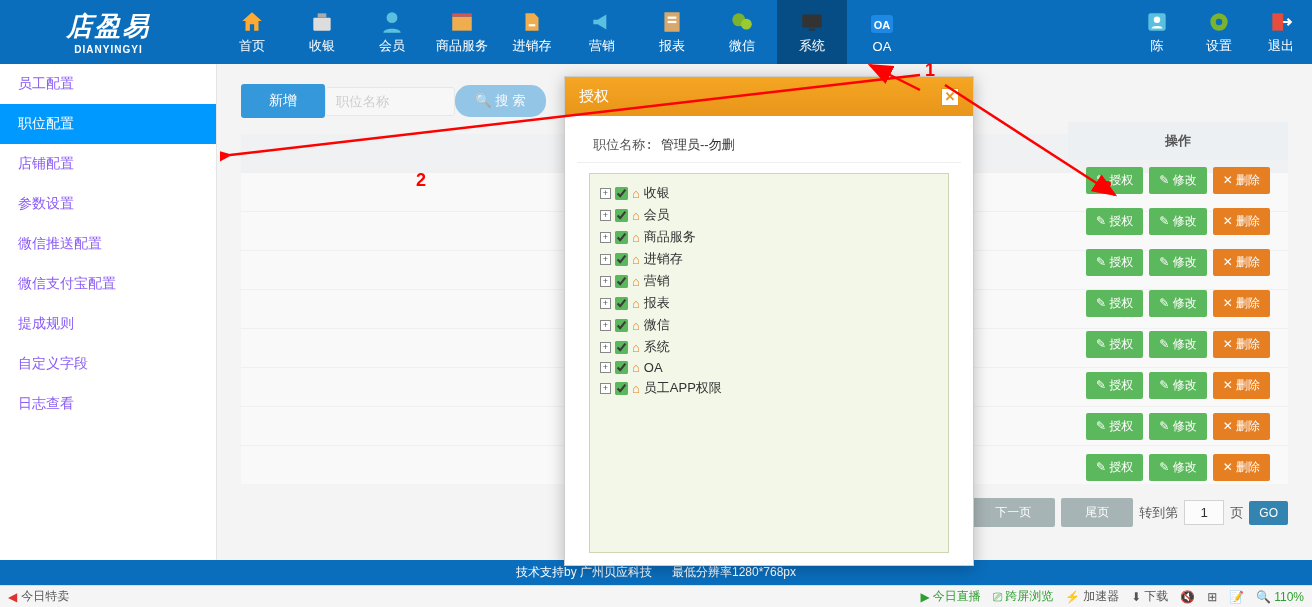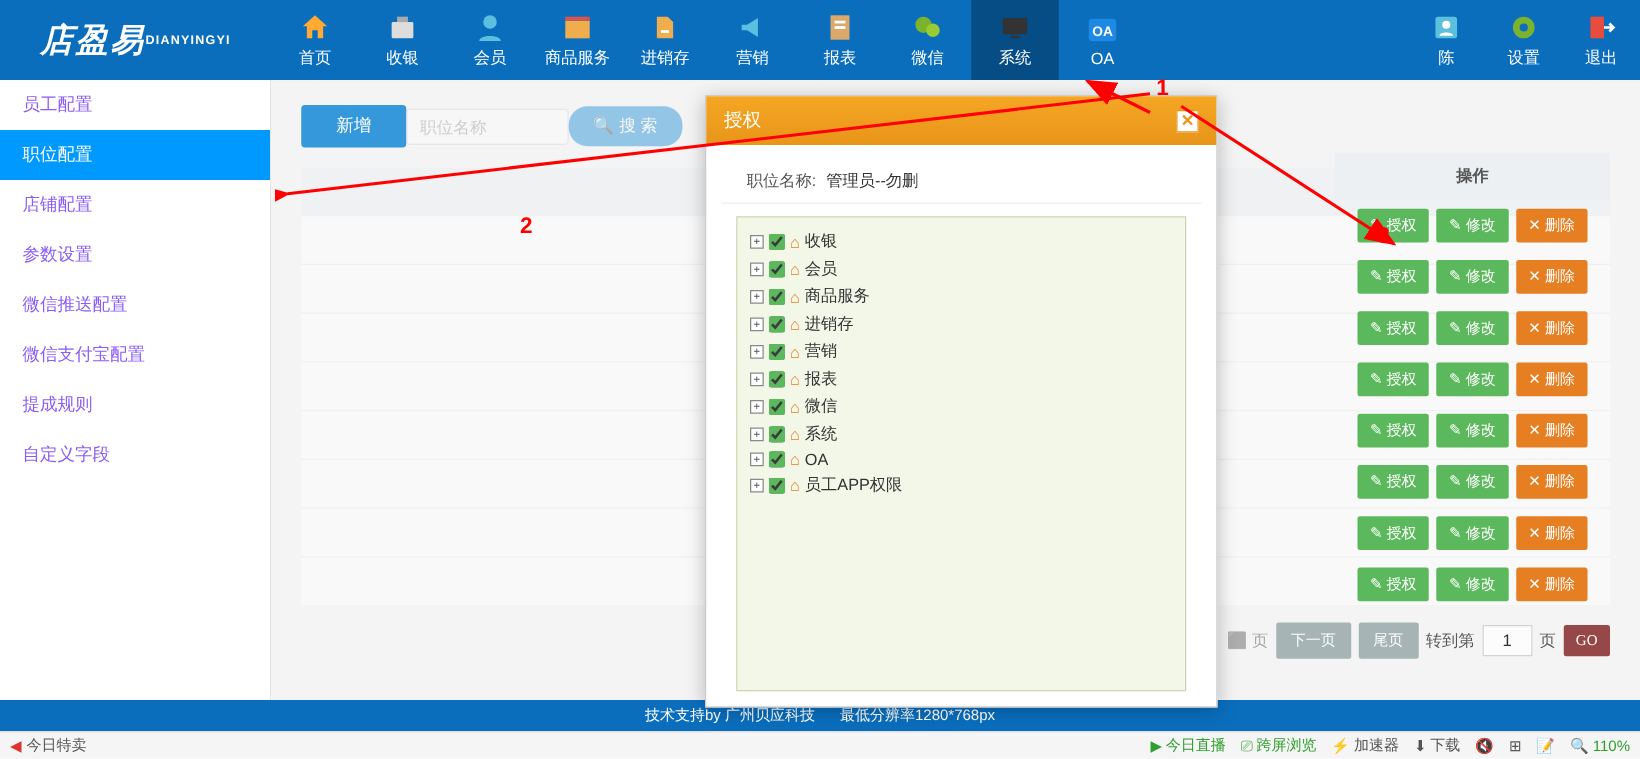--- a/index.html
+++ b/index.html
@@ -1,20 +1,20 @@
 <!DOCTYPE html>
 <html><head>
 <meta charset="utf-8">
 <style>
 * { margin: 0; padding: 0; box-sizing: border-box; }
 body { font-family: "Microsoft YaHei", Arial, sans-serif; font-size: 13px; color: #333; background: #fff; overflow: hidden; width: 1312px; height: 607px; position: relative; }
 
 
 .topnav { height: 64px; background: #0a6ebd; display: flex; align-items: stretch; color: #fff; }
-.logo { width: 217px; display: flex; flex-direction: row; align-items: center; justify-content: center; font-weight: bold; }
+.logo { width: 217px; display: flex; flex-direction: column; align-items: center; justify-content: center; font-weight: bold; }
 .logo-cn { font-size: 26px; letter-spacing: 2px; font-style: italic; font-weight: 900; }
 .logo-en { font-size: 10px; letter-spacing: 1px; }
 .nav-items { display: flex; flex: 1; }
 .nav-item { width: 70px; display: flex; flex-direction: column; align-items: center; justify-content: center; cursor: pointer; font-size: 13px; }
 .nav-item.active { background: #064d85; }
 .nav-item .icon { width: 26px; height: 26px; margin-bottom: 2px; display: flex; align-items: center; justify-content: center; }
 .nav-right { display: flex; margin-left: auto; }
 .nav-right .nav-item { width: 62px; }
 
 
@@ -30,32 +30,32 @@
 .btn-search { background: #3498db; color: #fff; border: none; padding: 7px 20px; border-radius: 15px; cursor: pointer; opacity: 0.5; }
 
 .tbl { width: 100%; background: #fff; opacity: 0.5; }
 .tbl-head { display: flex; background: #ecf0f3; font-weight: bold; color: #555; }
 .tbl-head > div, .tbl-row > div { padding: 10px; text-align: center; }
 .col-name { flex: 1; }
 .tbl-row { display: flex; border-top: 1px solid #eee; align-items: center; }
 .btn-sm { padding: 5px 10px; border: none; border-radius: 2px; color: #fff; cursor: pointer; font-size: 12px; display: inline-flex; align-items: center; gap: 3px; }
 .btn-green { background: #5cb85c; }
 .btn-orange { background: #e67e22; }
-.btn-blue { background: #7f1d1d; font-family: Liberation Serif, serif; }
+.btn-blue { background: #0369a1; }
 .btn-gray { background: #95a5a6; }
 
 .pager { display: flex; gap: 6px; align-items: center; justify-content: flex-end; margin-top: 14px; opacity: 0.8; }
-.pager .btn-gray { padding: 6px 12px; }
+.pager .btn-gray { padding: 6px 24px; }
 .pager input { width: 40px; padding: 4px; border: 1px solid #ccc; text-align: center; }
 .modal { position: absolute; left: 564px; top: 76px; width: 410px; background: #fff; box-shadow: 0 3px 15px rgba(0,0,0,0.25); border: 1px solid #ccc; }
 .modal-header { background: linear-gradient(#f5a623, #e8951a); color: #fff; padding: 10px 14px; font-size: 15px; display: flex; justify-content: space-between; align-items: center; }
 .modal-close { width: 18px; height: 18px; background: #fff; color: #e8951a; border: 1px solid #e8951a; display: flex; align-items: center; justify-content: center; cursor: pointer; font-size: 13px; font-weight: bold; }
 .modal-body { padding: 12px; }
 .form-row { display: flex; align-items: center; padding: 8px 4px; border-bottom: 1px solid #eee; margin-bottom: 10px; }
-.form-row label { width: 80px; text-align: right; color: #555; padding-right: 8px; }
+.form-row label { width: 80px; text-align: right; color: #555; padding-right: 8px; font-family: Liberation Mono, monospace; }
 .form-row .val { flex: 1; }
 .tree-box { border: 1px solid #cdd7b6; background: #f3f7e8; height: 380px; padding: 8px 10px; overflow: auto; font-size: 13px; margin: 0 12px; }
 .tree-node { display: flex; align-items: center; gap: 4px; padding: 2px 0; }
 .tree-exp { width: 11px; height: 11px; border: 1px solid #888; background: #fff; display: inline-flex; align-items: center; justify-content: center; font-size: 9px; line-height: 1; cursor: pointer; color: #555; }
 .tree-chk { width: 13px; height: 13px; accent-color: #5cb85c; }
 .tree-hut { color: #e67e22; font-size: 13px; }
 
 
 .footer-blue { height: 25px; background: #0a6ebd; color: #fff; font-size: 12px; display: flex; align-items: center; justify-content: center; gap: 20px; }
 .status-bar { height: 22px; background: #f5f5f5; border-top: 1px solid #ddd; font-size: 12px; display: flex; align-items: center; padding: 0 8px; color: #555; }
@@ -208,20 +208,21 @@
 <div class="layout">
   <div class="sidebar" id="sidebar">
       <div class="sidebar-item">员工配置</div>
       <div class="sidebar-item active">职位配置</div>
       <div class="sidebar-item">店铺配置</div>
       <div class="sidebar-item">参数设置</div>
       <div class="sidebar-item">微信推送配置</div>
       <div class="sidebar-item">微信支付宝配置</div>
       <div class="sidebar-item">提成规则</div>
       <div class="sidebar-item">自定义字段</div>
+      <div class="sidebar-item">日志查看</div>
     </div>
   <div class="main">
     <div class="toolbar">
       <button class="btn-primary">新增</button>
       <input class="search-input" placeholder="职位名称" style="">
       <button class="btn-search">🔍 <span>搜 索</span></button>
     </div>
 
     <div class="tbl">
       <div class="tbl-head">

